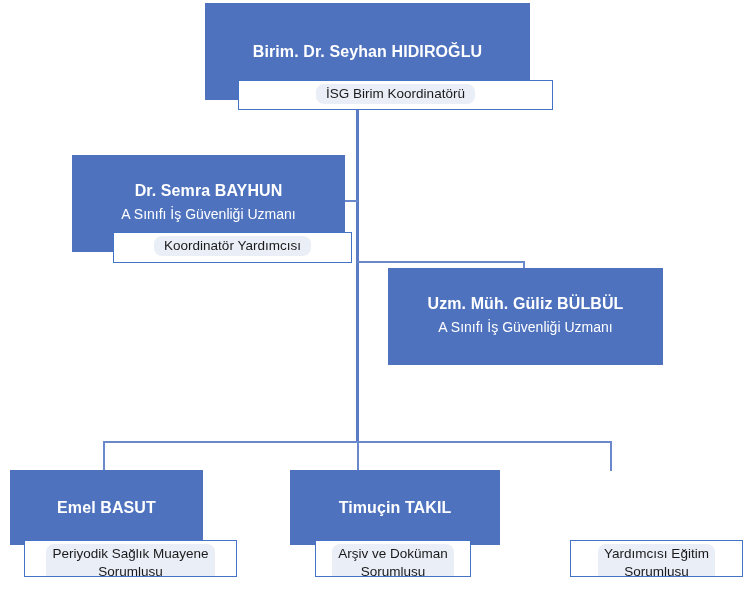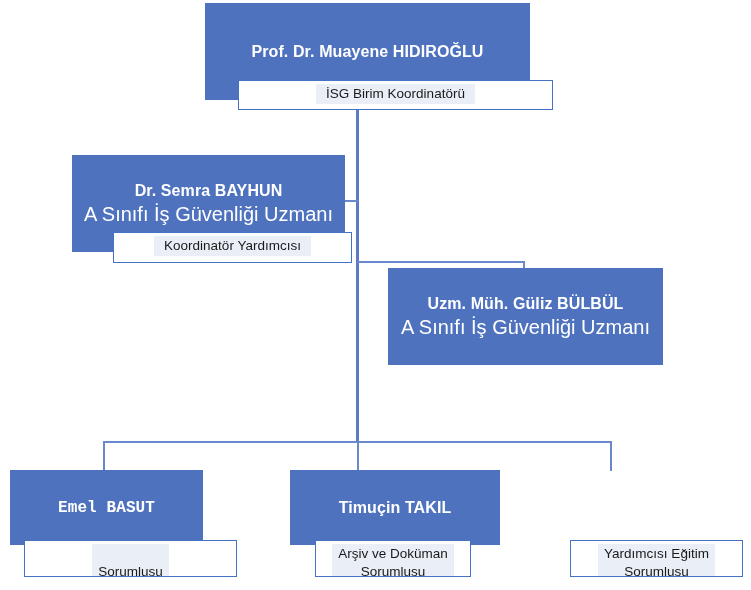--- a/index.html
+++ b/index.html
@@ -33,21 +33,21 @@
   }
   .node .name{
     font-weight:bold;
     font-size:16px;
     line-height:20px;
     letter-spacing:.1px;
     white-space:nowrap;
   }
   .node .sub{
     font-weight:normal;
-    font-size:20px;
+    font-size:14px;
     line-height:19px;
     margin-top:4px;
     white-space:nowrap;
   }
   .node.has-sub{justify-content:center;padding-top:4px;}
 
   
   .rolebox{
     position:absolute;
     box-sizing:border-box;
@@ -60,20 +60,21 @@
     display:flex;
     align-items:flex-start;
     justify-content:center;
     padding-top:3px;
     overflow:hidden;
   }
   .rolebox .txt{
     display:inline-block;
     background:#EAEEF7;
     padding:1px 10px 1px 10px;
+    border-radius:8px;
   }
   .rolebox.two .txt{padding:1px 6px;}
 </style>
 </head>
 <body>
 
 <div id="chart">
 
   <div class="line vline" style="left:356px;top:110px;width:3px;height:332px;"></div>
 
@@ -82,45 +83,45 @@
   <div class="line hline-thin" style="left:357px;top:261px;width:167px;height:2px;"></div>
   <div class="line vline-thin" style="left:523px;top:261px;width:2px;height:21px;"></div>
 
   <div class="line hline-thin" style="left:103px;top:441px;width:509px;height:2px;"></div>
 
   <div class="line vline-thin" style="left:103px;top:441px;width:2px;height:30px;"></div>
   <div class="line vline-thin" style="left:357px;top:441px;width:2px;height:30px;"></div>
   <div class="line vline-thin" style="left:610px;top:441px;width:2px;height:30px;"></div>
 
   <div class="node" style="left:205px;top:3px;width:325px;height:97px;">
-    <span class="name">Prof. Dr. Muayene HIDIROĞLU</span>
+    <span class="name">Birim. Dr. Seyhan HIDIROĞLU</span>
   </div>
   <div class="rolebox" style="left:238px;top:80px;width:315px;height:30px;">
     <span class="txt">İSG Birim Koordinatörü</span>
   </div>
 
   <div class="node has-sub" style="left:72px;top:155px;width:273px;height:97px;">
     <span class="name">Dr. Semra BAYHUN</span>
     <span class="sub">A Sınıfı İş Güvenliği Uzmanı</span>
   </div>
   <div class="rolebox" style="left:113px;top:232px;width:239px;height:31px;">
     <span class="txt">Koordinatör Yardımcısı</span>
   </div>
 
   <div class="node has-sub" style="left:388px;top:268px;width:275px;height:97px;">
     <span class="name">Uzm. Müh. Güliz BÜLBÜL</span>
     <span class="sub">A Sınıfı İş Güvenliği Uzmanı</span>
   </div>
 
-  <div class="node" style="left:10px;top:470px;width:193px;height:75px;font-family:Liberation Mono, monospace;">
+  <div class="node" style="left:10px;top:470px;width:193px;height:75px;">
     <span class="name">Emel BASUT</span>
   </div>
   <div class="rolebox two" style="left:24px;top:540px;width:213px;height:37px;">
     <span class="txt">
-      <br>
+      <span>Periyodik Sağlık Muayene</span><br>
       <span>Sorumlusu</span>
     </span>
   </div>
 
   <div class="node" style="left:290px;top:470px;width:210px;height:75px;">
     <span class="name">Timuçin TAKIL</span>
   </div>
   <div class="rolebox two" style="left:315px;top:540px;width:156px;height:37px;">
     <span class="txt">
       <span>Arşiv ve Doküman</span><br>

